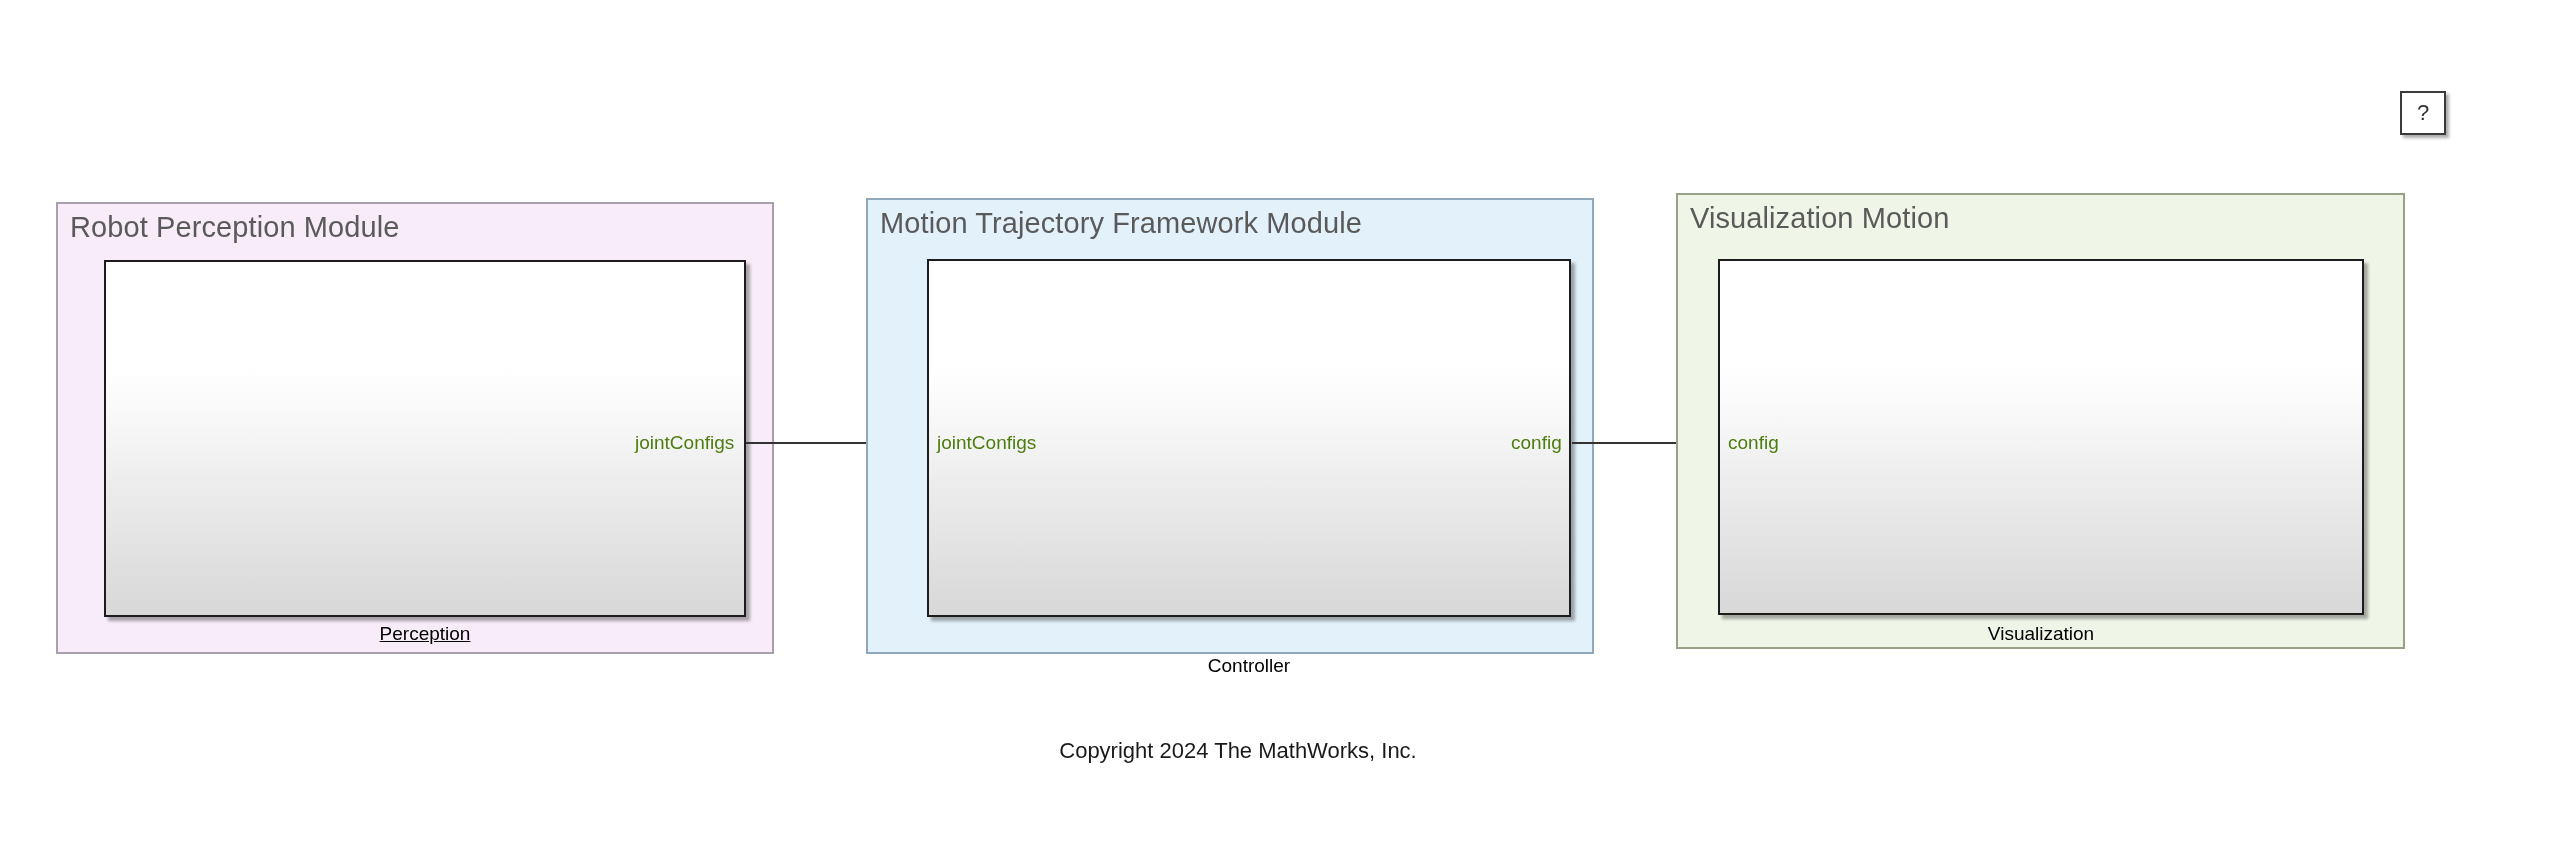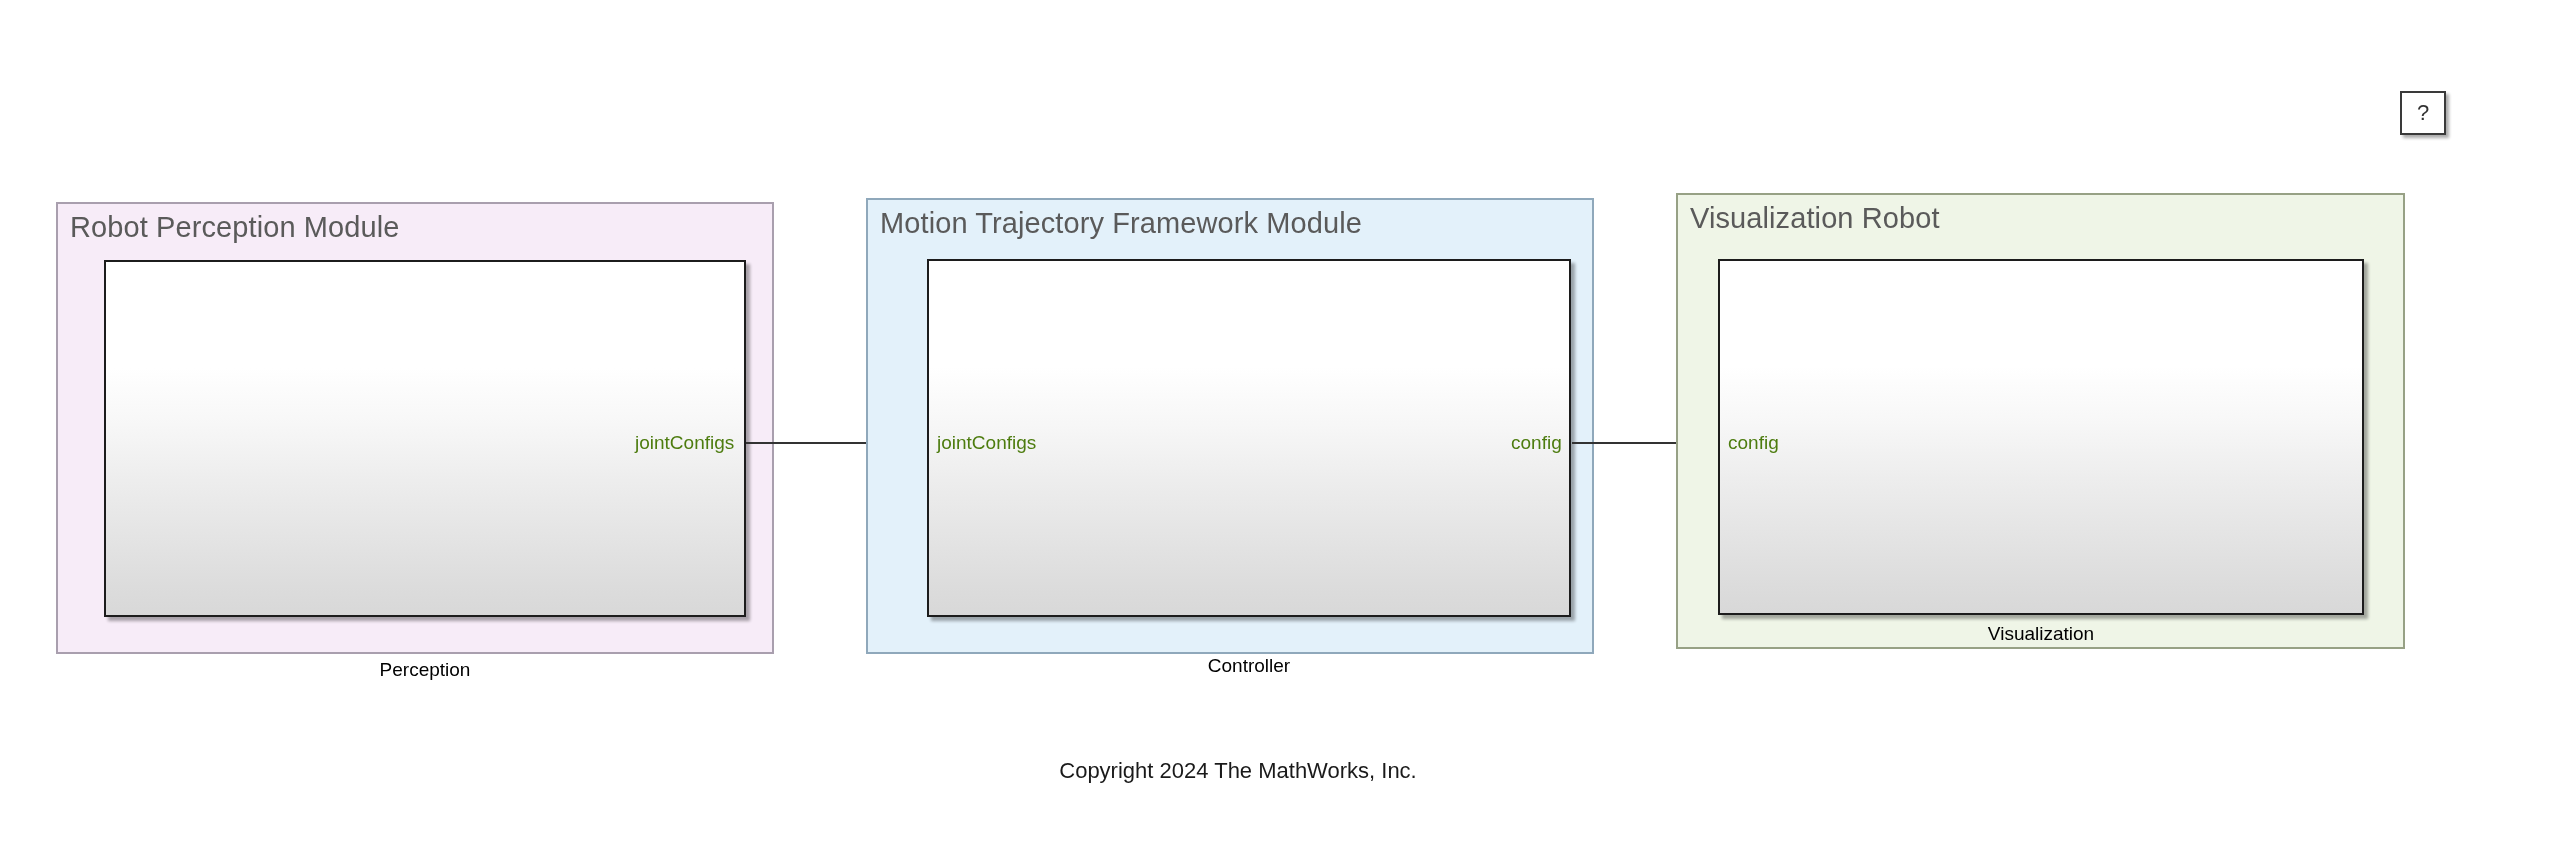--- a/index.html
+++ b/index.html
@@ -110,53 +110,52 @@
   }
 
   
   .copyright {
     position: absolute;
     font-size: 22px;
     line-height: 26px;
     color: #1a1a1a;
     white-space: nowrap;
     transform: translateX(-50%);
-    margin-top: 20px;
   }
 </style>
 </head>
 <body>
 
 <div id="canvas">
 
   <div class="area pink" style="left:56px; top:202px; width:718px; height:452px;">
     <div class="area-title">Robot Perception Module</div>
   </div>
 
   <div class="block" style="left:104px; top:260px; width:642px; height:357px;"></div>
-  <div class="block-caption" style="left:104px; top:659px; width:642px;">Perception</div>
+  <div class="block-caption" style="left:104px; top:623px; width:642px;text-decoration:underline;">Perception</div>
   <div class="port-label out" style="left:635px; top:442px;">jointConfigs</div>
 
   <div class="signal-line" style="left:746px; top:442px; width:180px;"></div>
   <div class="arrowhead" style="left:911px; top:442px;"></div>
 
   <div class="area blue" style="left:866px; top:198px; width:728px; height:456px;">
     <div class="area-title">Motion Trajectory Framework Module</div>
   </div>
 
   <div class="block" style="left:927px; top:259px; width:644px; height:358px;"></div>
   <div class="block-caption" style="left:927px; top:623px; width:644px;margin-top:32px;">Controller</div>
   <div class="port-label in" style="left:937px; top:442px;">jointConfigs</div>
   <div class="port-label out" style="left:1511px; top:442px;">config</div>
 
   <div class="signal-line" style="left:1572px; top:442px; width:146px;"></div>
   <div class="arrowhead" style="left:1702px; top:442px;"></div>
 
   <div class="area green" style="left:1676px; top:193px; width:729px; height:456px;">
-    <div class="area-title">Visualization Robot</div>
+    <div class="area-title">Visualization Motion</div>
   </div>
 
   <div class="block" style="left:1718px; top:259px; width:646px; height:356px;"></div>
   <div class="block-caption" style="left:1718px; top:623px; width:646px;">Visualization</div>
   <div class="port-label in" style="left:1728px; top:442px;">config</div>
 
   <div class="help-block" style="left:2400px; top:91px; width:46px; height:44px;">
     <span>?</span>
   </div>
 

